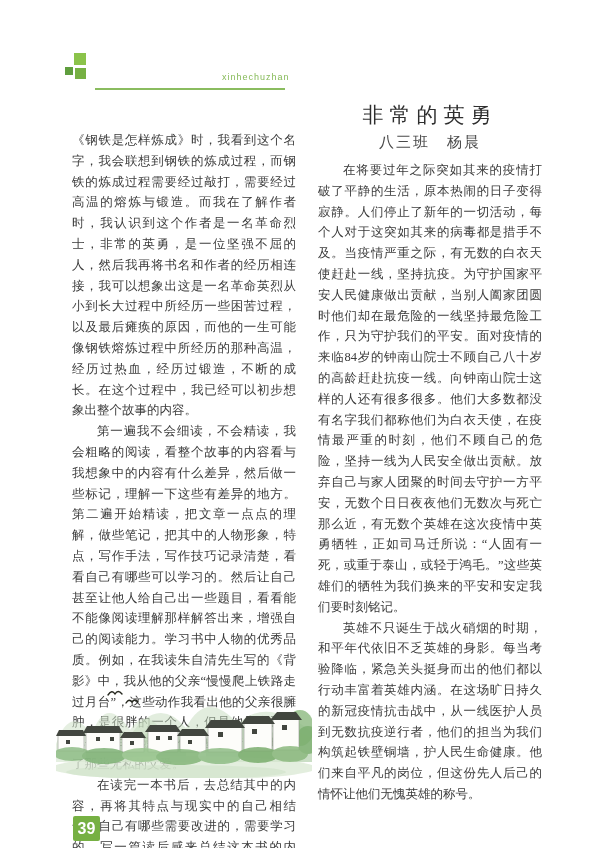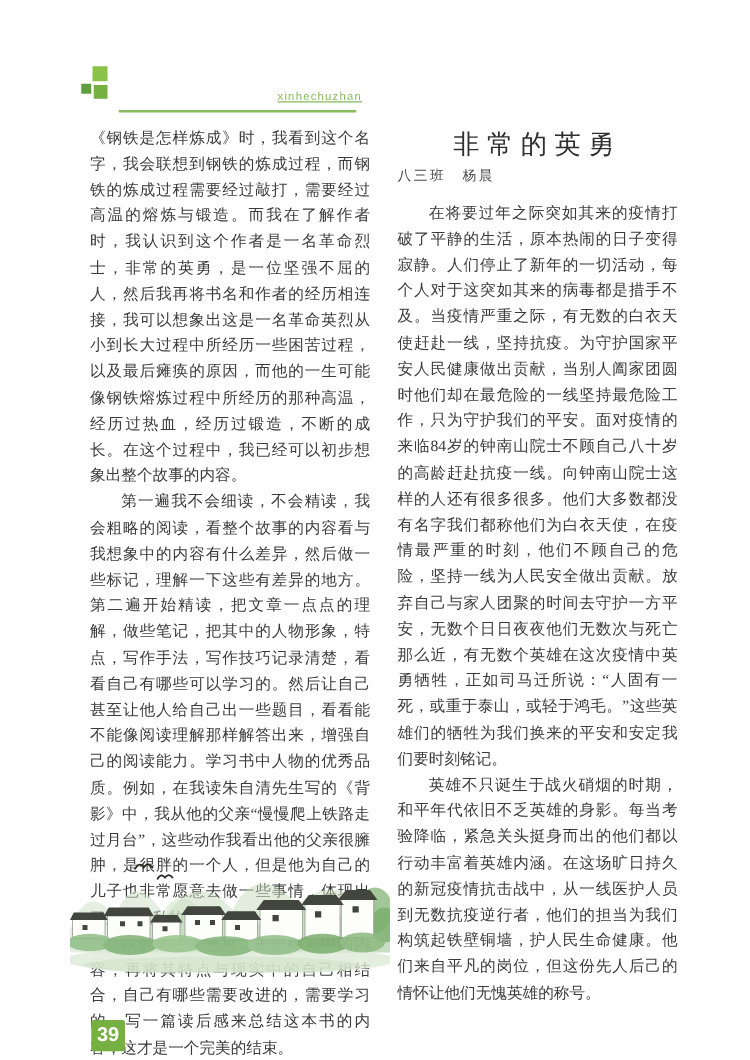--- a/index.html
+++ b/index.html
@@ -17,39 +17,38 @@
   .sq3{left:11px;top:16px;width:11px;height:11px;background:#76b043;}
   .brand{
     position:absolute;left:95px;top:55px;
     font-size:25px;font-weight:700;color:#79b34c;letter-spacing:5px;
     font-family:"Liberation Sans","DejaVu Sans",sans-serif;
   }
   .brand-pinyin{
     position:absolute;left:222px;top:72px;
     font-size:9px;color:#86ba58;letter-spacing:1px;
     font-family:"Liberation Sans","DejaVu Sans",sans-serif;
-    text-decoration:underline;
   }
   .brand-rule{
     position:absolute;left:95px;top:88px;width:190px;height:2px;background:#8abc5f;
   }
   
   .col{position:absolute;color:#3b3b3b;font-size:12.5px;line-height:20.8px;text-align:justify;}
   .col-left{left:72px;top:100px;width:224px;}
   .col-right{left:318px;top:160px;width:224px;}
   .para{margin:0;text-indent:2em;}
-  .col-left .para:first-child{text-indent:0;}
+  .col-left .para:first-child{text-indent:0;margin-top:30px;}
   
   .art-title{
     position:absolute;left:318px;top:101px;width:224px;
     text-align:center;font-size:21px;color:#2e2e2e;letter-spacing:6px;font-weight:500;
   }
   .art-byline{
     position:absolute;left:318px;top:133px;width:224px;
-    font-size:11px;color:#4a4a4a;letter-spacing:2px;
+    text-align:center;font-size:15px;color:#4a4a4a;letter-spacing:2px;
   }
   
   .illustration{position:absolute;left:56px;top:682px;width:256px;height:96px;}
   
   .page-badge{
     position:absolute;left:73px;top:816px;width:27px;height:25px;
     background:#76b043;border-radius:2px;
     display:flex;align-items:center;justify-content:center;
     color:#ffffff;font-size:16px;font-weight:700;
     font-family:"Liberation Sans","DejaVu Sans",sans-serif;

